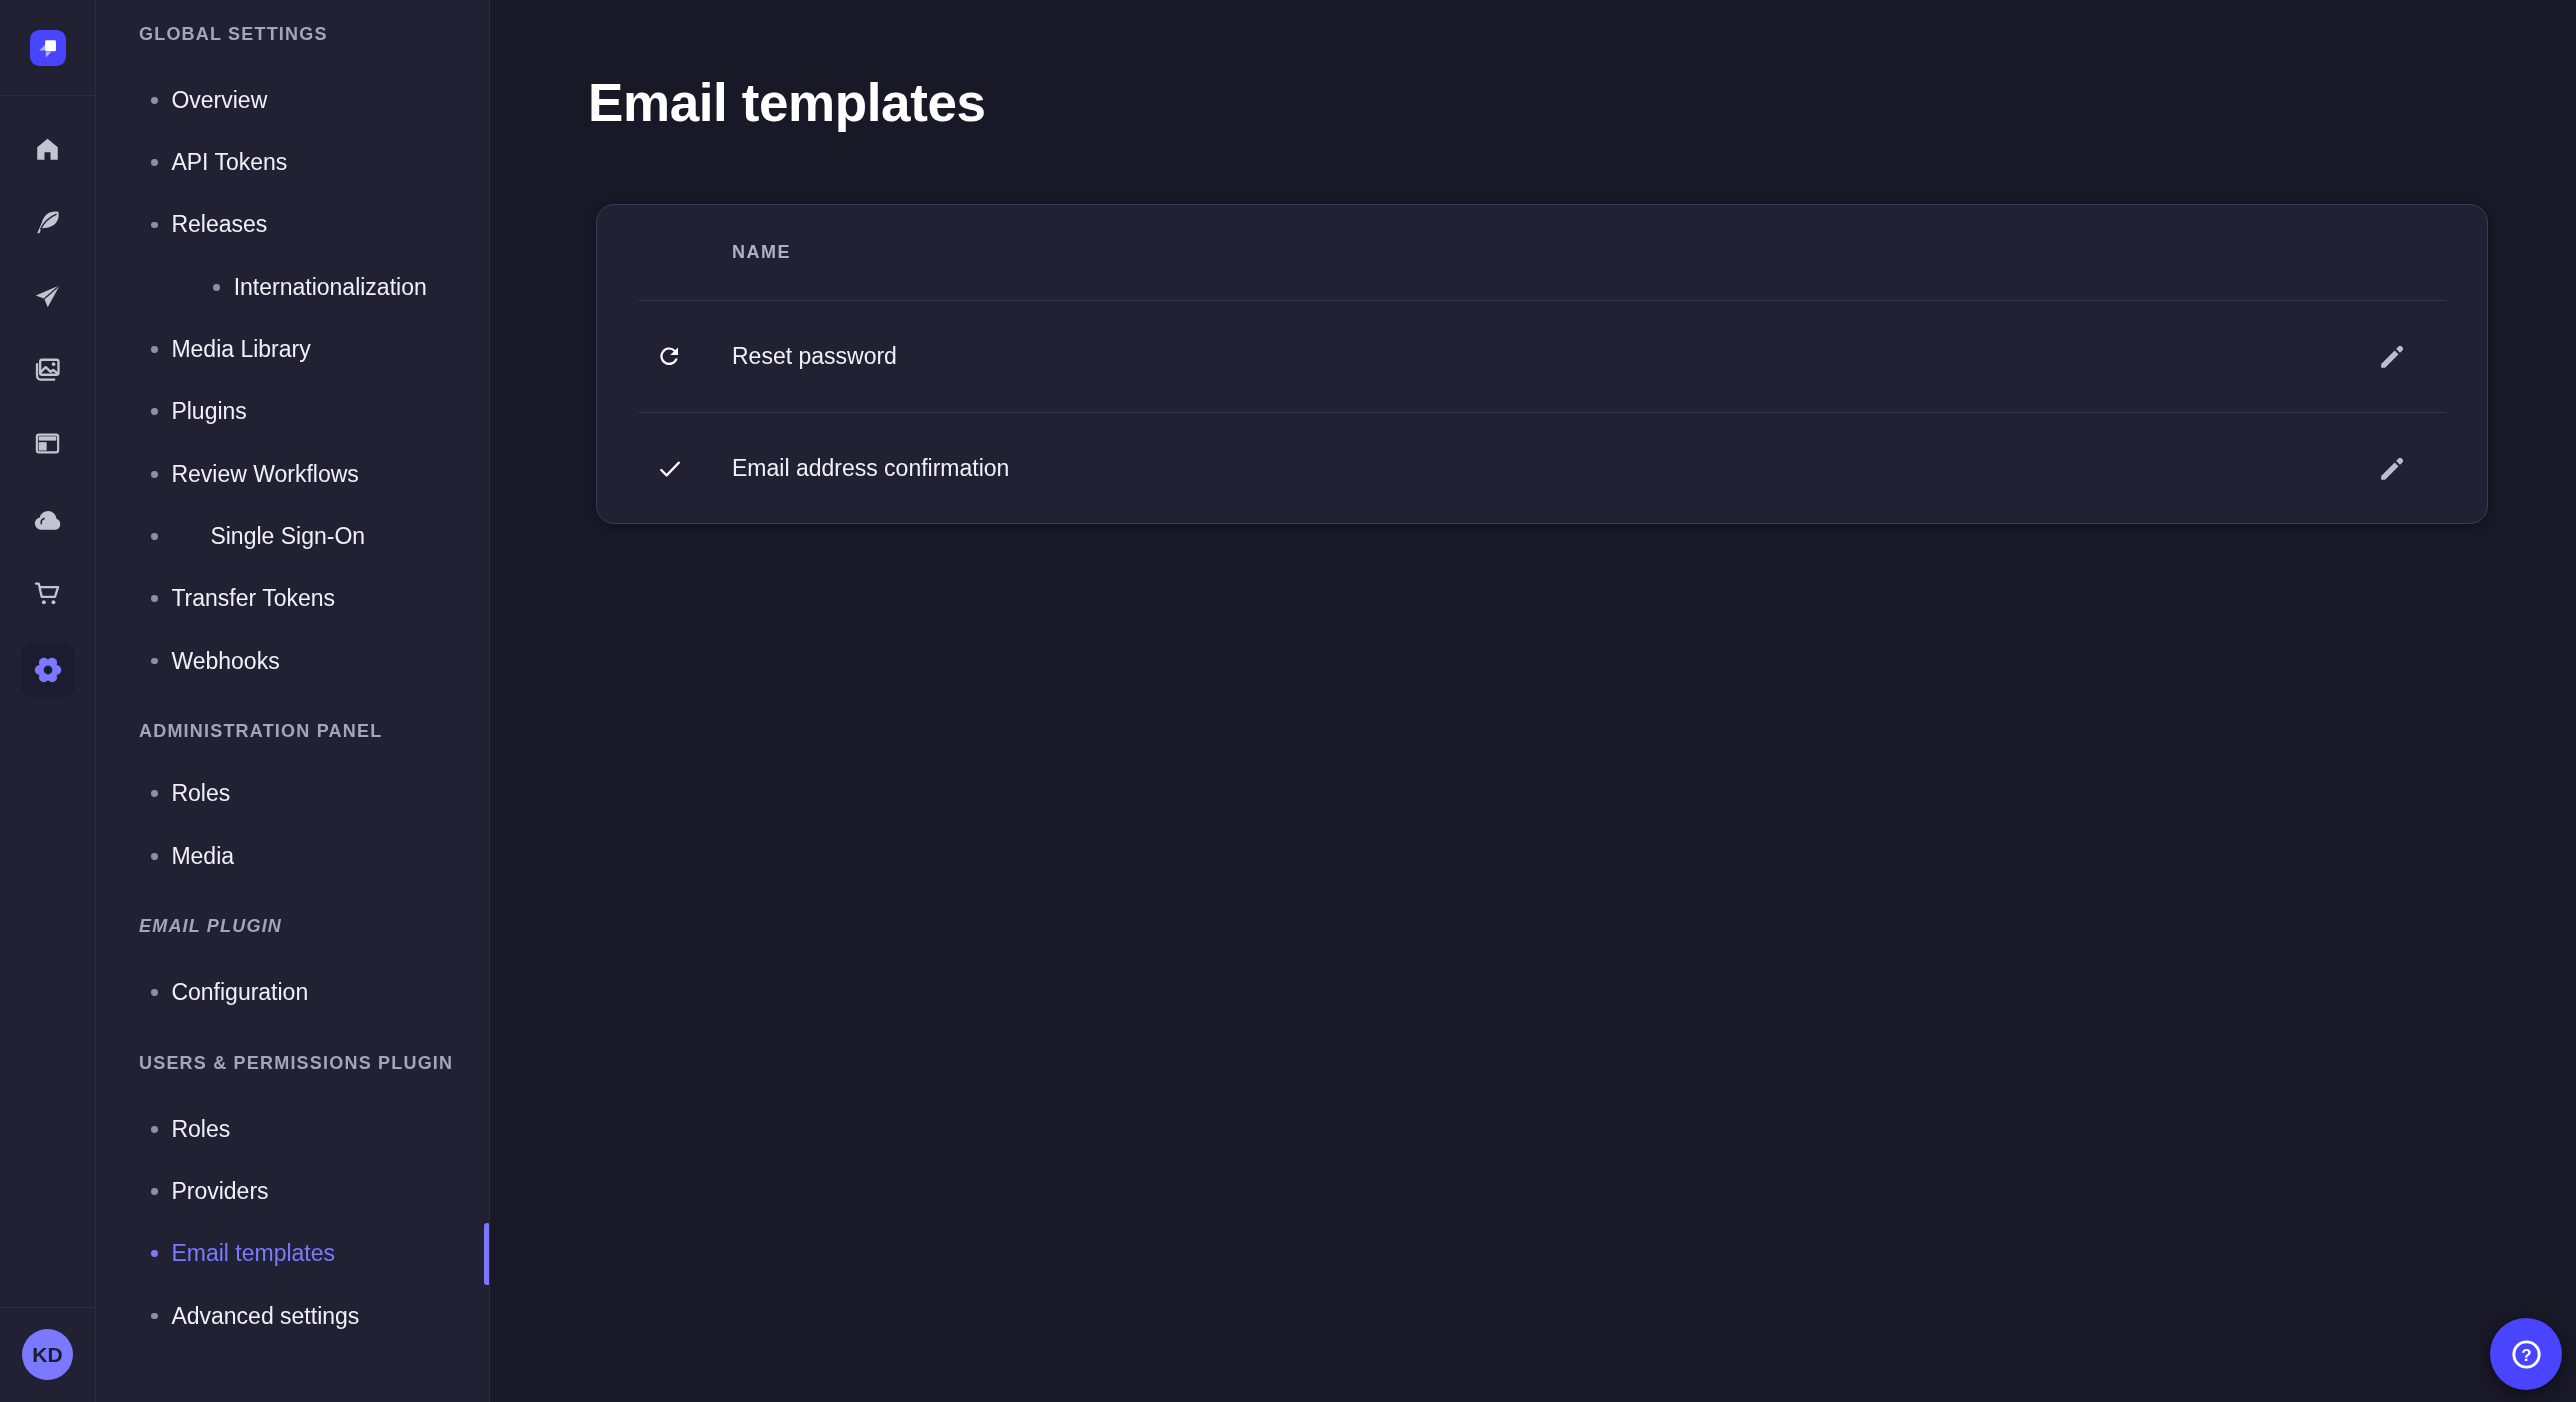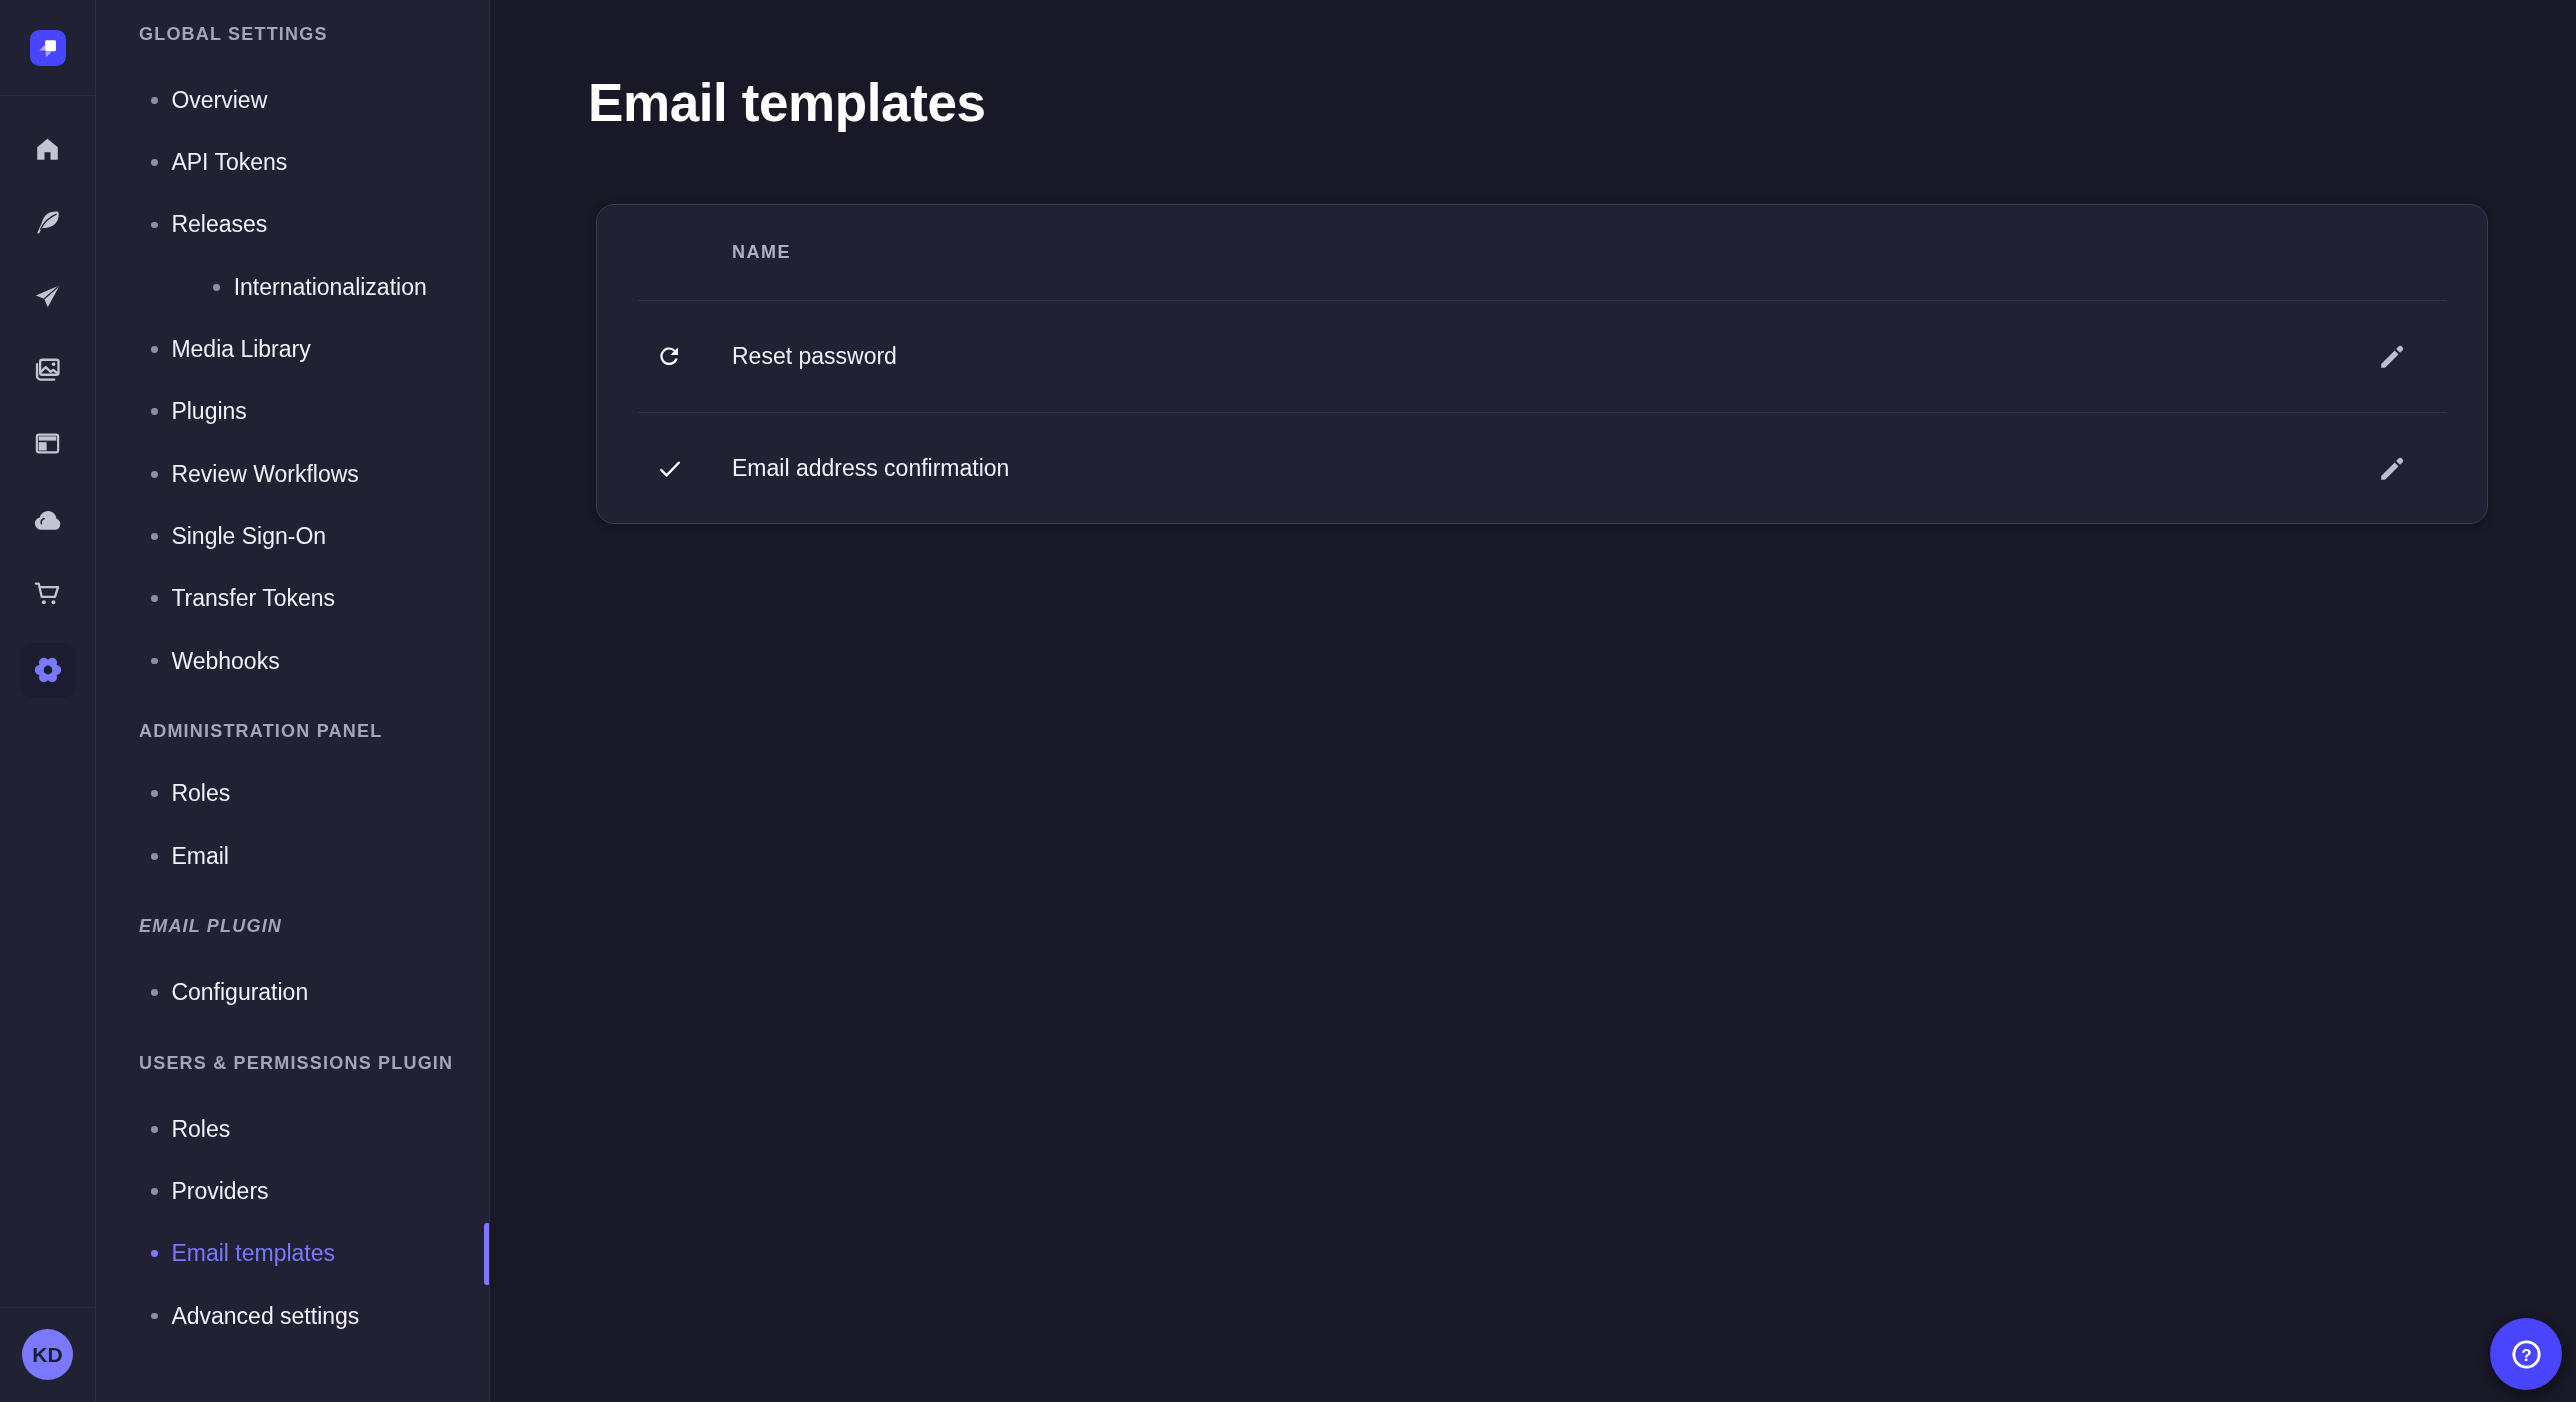--- a/index.html
+++ b/index.html
@@ -178,42 +178,42 @@
         <span class="lbl">Media Library</span>
       </div>
       <div class="srow item" style="margin-top: 0.3px;">
         <i class="dot"></i>
         <span class="lbl">Plugins</span>
       </div>
       <div class="srow item" style="margin-top: 0.3px;">
         <i class="dot"></i>
         <span class="lbl">Review Workflows</span>
       </div>
-      <div class="srow item" style="margin-top: 0.3px;">
+      <div class="srow item" style="margin-top: 0.3px; gap: 39px;">
         <i class="dot"></i>
         <span class="lbl">Single Sign-On</span>
       </div>
       <div class="srow item" style="margin-top: 0.3px;">
         <i class="dot"></i>
         <span class="lbl">Transfer Tokens</span>
       </div>
       <div class="srow item" style="margin-top: 0.3px;">
         <i class="dot"></i>
         <span class="lbl">Webhooks</span>
       </div>
       <div class="srow label" style="margin-top: 8.5px;">
         <span>ADMINISTRATION PANEL</span>
       </div>
       <div class="srow item" style="margin-top: 0.3px;">
         <i class="dot"></i>
         <span class="lbl">Roles</span>
       </div>
       <div class="srow item" style="margin-top: 0.3px;">
         <i class="dot"></i>
-        <span class="lbl">Email</span>
+        <span class="lbl">Media</span>
       </div>
       <div class="srow label" style="margin-top: 8.5px; font-style: italic;">
         <span>EMAIL PLUGIN</span>
       </div>
       <div class="srow item" style="margin-top: 4px;">
         <i class="dot"></i>
         <span class="lbl">Configuration</span>
       </div>
       <div class="srow label" style="margin-top: 8.5px;">
         <span>USERS &amp; PERMISSIONS PLUGIN</span>

